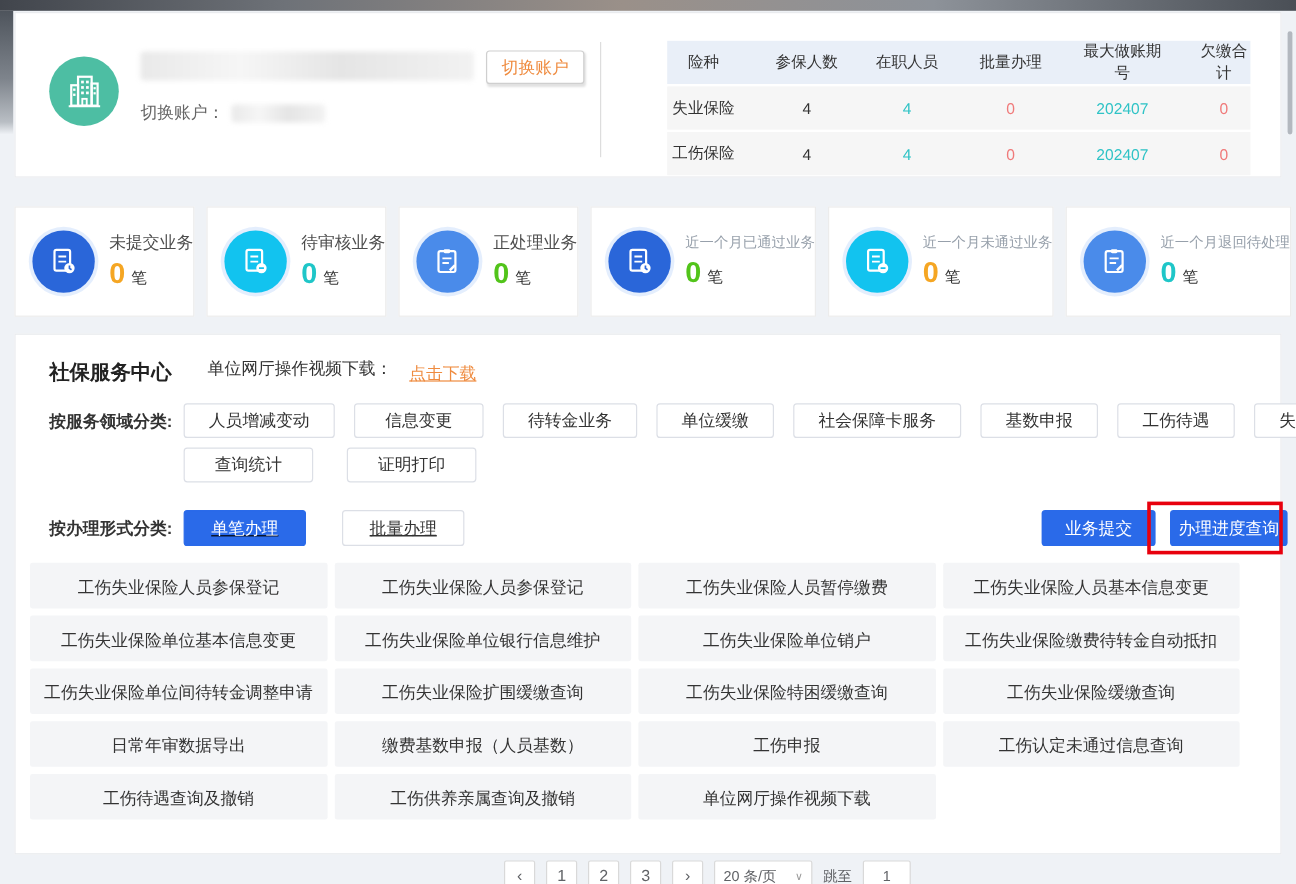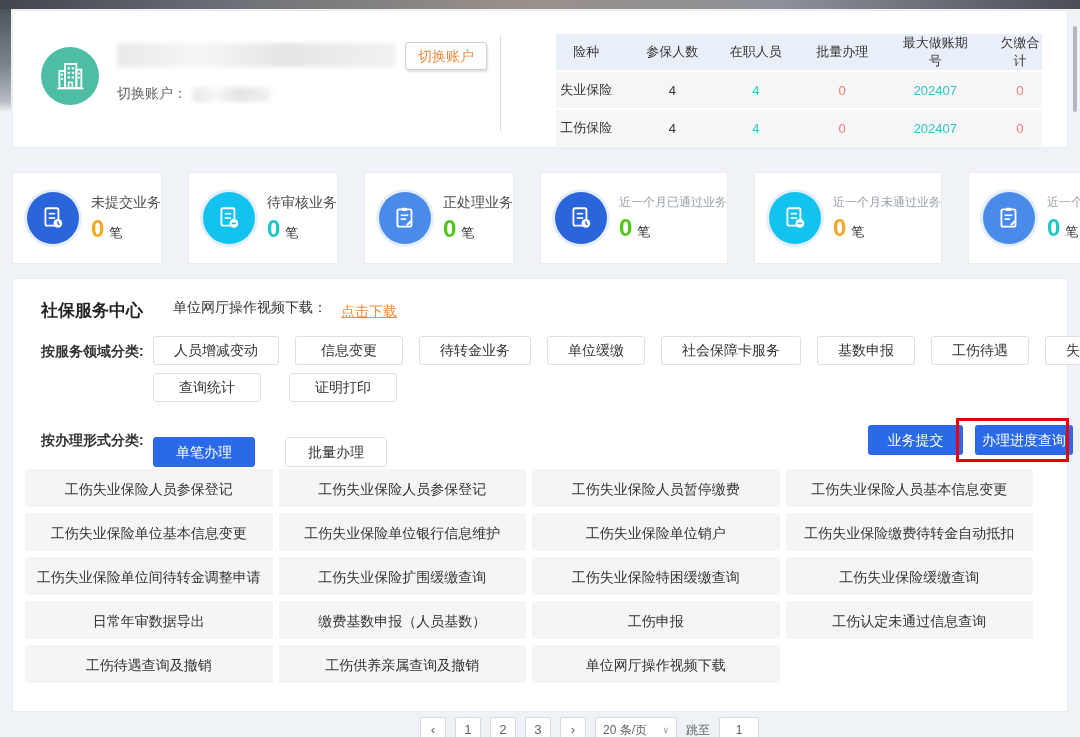--- a/index.html
+++ b/index.html
@@ -35,21 +35,21 @@
   .ins-cell:nth-child(1){width:85px;}
   .ins-cell:nth-child(2){width:78px;}
   .ins-cell:nth-child(3){width:78px;}
   .ins-cell:nth-child(4){width:86px;}
   .ins-cell:nth-child(5){width:97px;}
   .ins-cell:nth-child(6){width:62px;}
   .c-teal{color:var(--teal)!important;}
   .c-red{color:var(--red)!important;}
 
   
-  .stats-row{position:absolute;left:12px;top:172px;width:1056px;height:92px;display:flex;gap:26px;}
+  .stats-row{position:absolute;left:12px;top:172px;width:1056px;height:92px;display:flex;gap:10px;}
   .stat-card{flex:1;background:#fff;border:1px solid #ececec;display:flex;align-items:center;padding-left:14px;}
   .stat-icon{width:52px;height:52px;border-radius:50%;flex:0 0 52px;display:flex;align-items:center;justify-content:center;
     box-shadow:0 0 0 3px rgba(90,150,240,.16);}
   .stat-info{margin-left:12px;min-width:0;}
   .stat-label{font-size:14px;color:#4d4d4d;white-space:nowrap;}
   .stat-card:nth-child(n+4) .stat-label{font-size:12px;color:#97a0ab;}
   .stat-value-row{margin-top:3px;}
   .stat-value{font-size:24px;font-weight:bold;}
   .stat-unit{font-size:13px;color:#333;margin-left:5px;}
 
@@ -261,21 +261,21 @@
     <button class="cat-btn">基数申报</button>
     <button class="cat-btn">工伤待遇</button>
     <button class="cat-btn">失业待遇</button>
   </div>
   <div class="cat-row" style="top:94px;gap:28px;">
     <button class="cat-btn wide">查询统计</button>
     <button class="cat-btn wide">证明打印</button>
   </div>
 
   <div class="sec-label" style="left:28px;top:153px;">按办理形式分类:</div>
-  <div class="cat-row" style="top:158px;gap:30px;">
+  <div class="cat-row" style="top:146px;gap:30px;text-decoration:underline;">
     <button class="type-btn active">单笔办理</button>
     <button class="type-btn">批量办理</button>
   </div>
   <button class="blue-btn" style="left:855px;top:146px;width:95px;">业务提交</button>
   <button class="blue-btn" style="left:962px;top:146px;width:98px;padding:0 6px;">办理进度查询</button>
   <div class="annotation-box"></div>
 
   <div class="biz-grid">
     <button class="biz-btn">工伤失业保险人员参保登记</button>
     <button class="biz-btn">工伤失业保险人员参保登记</button>

